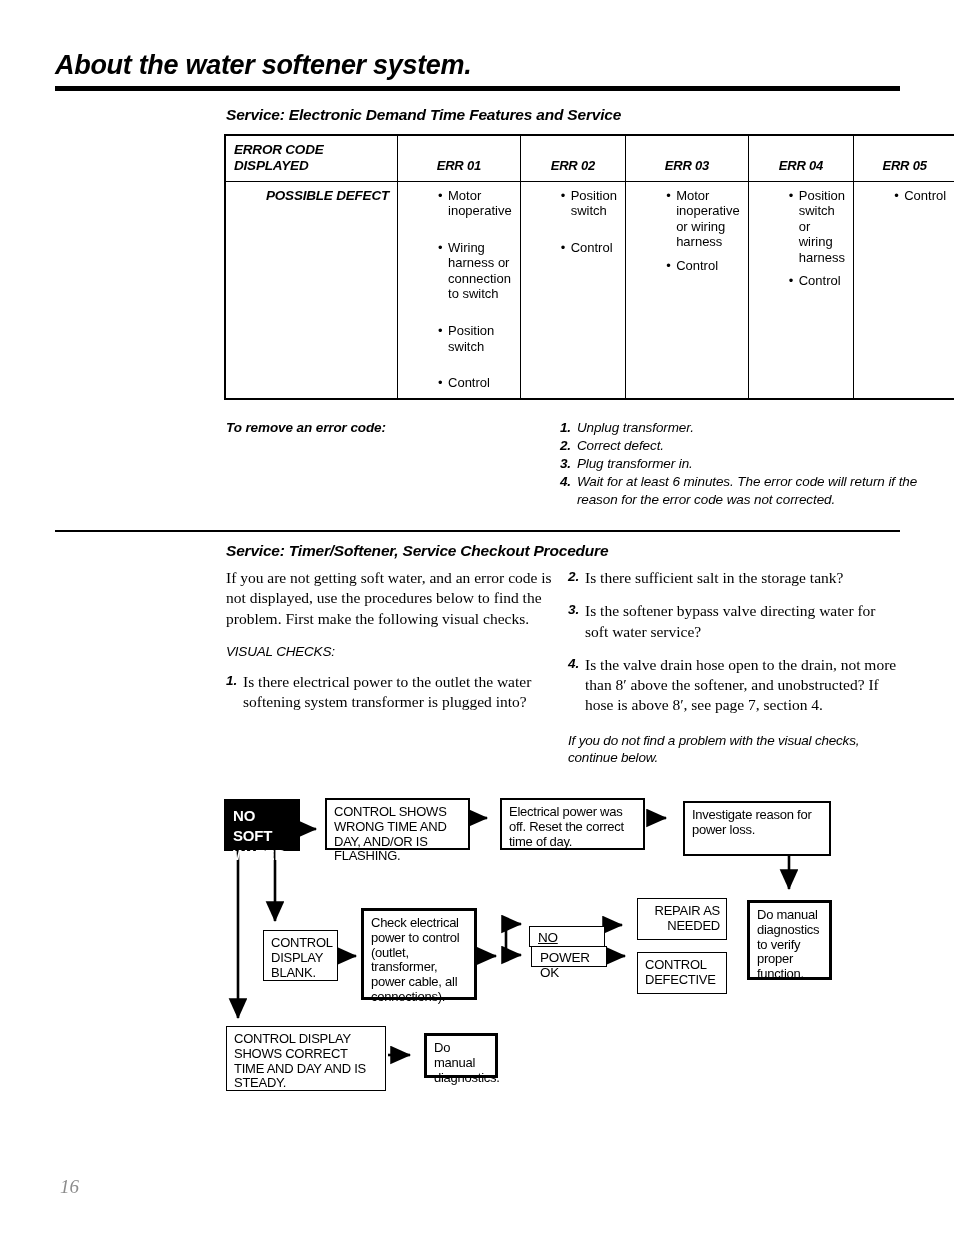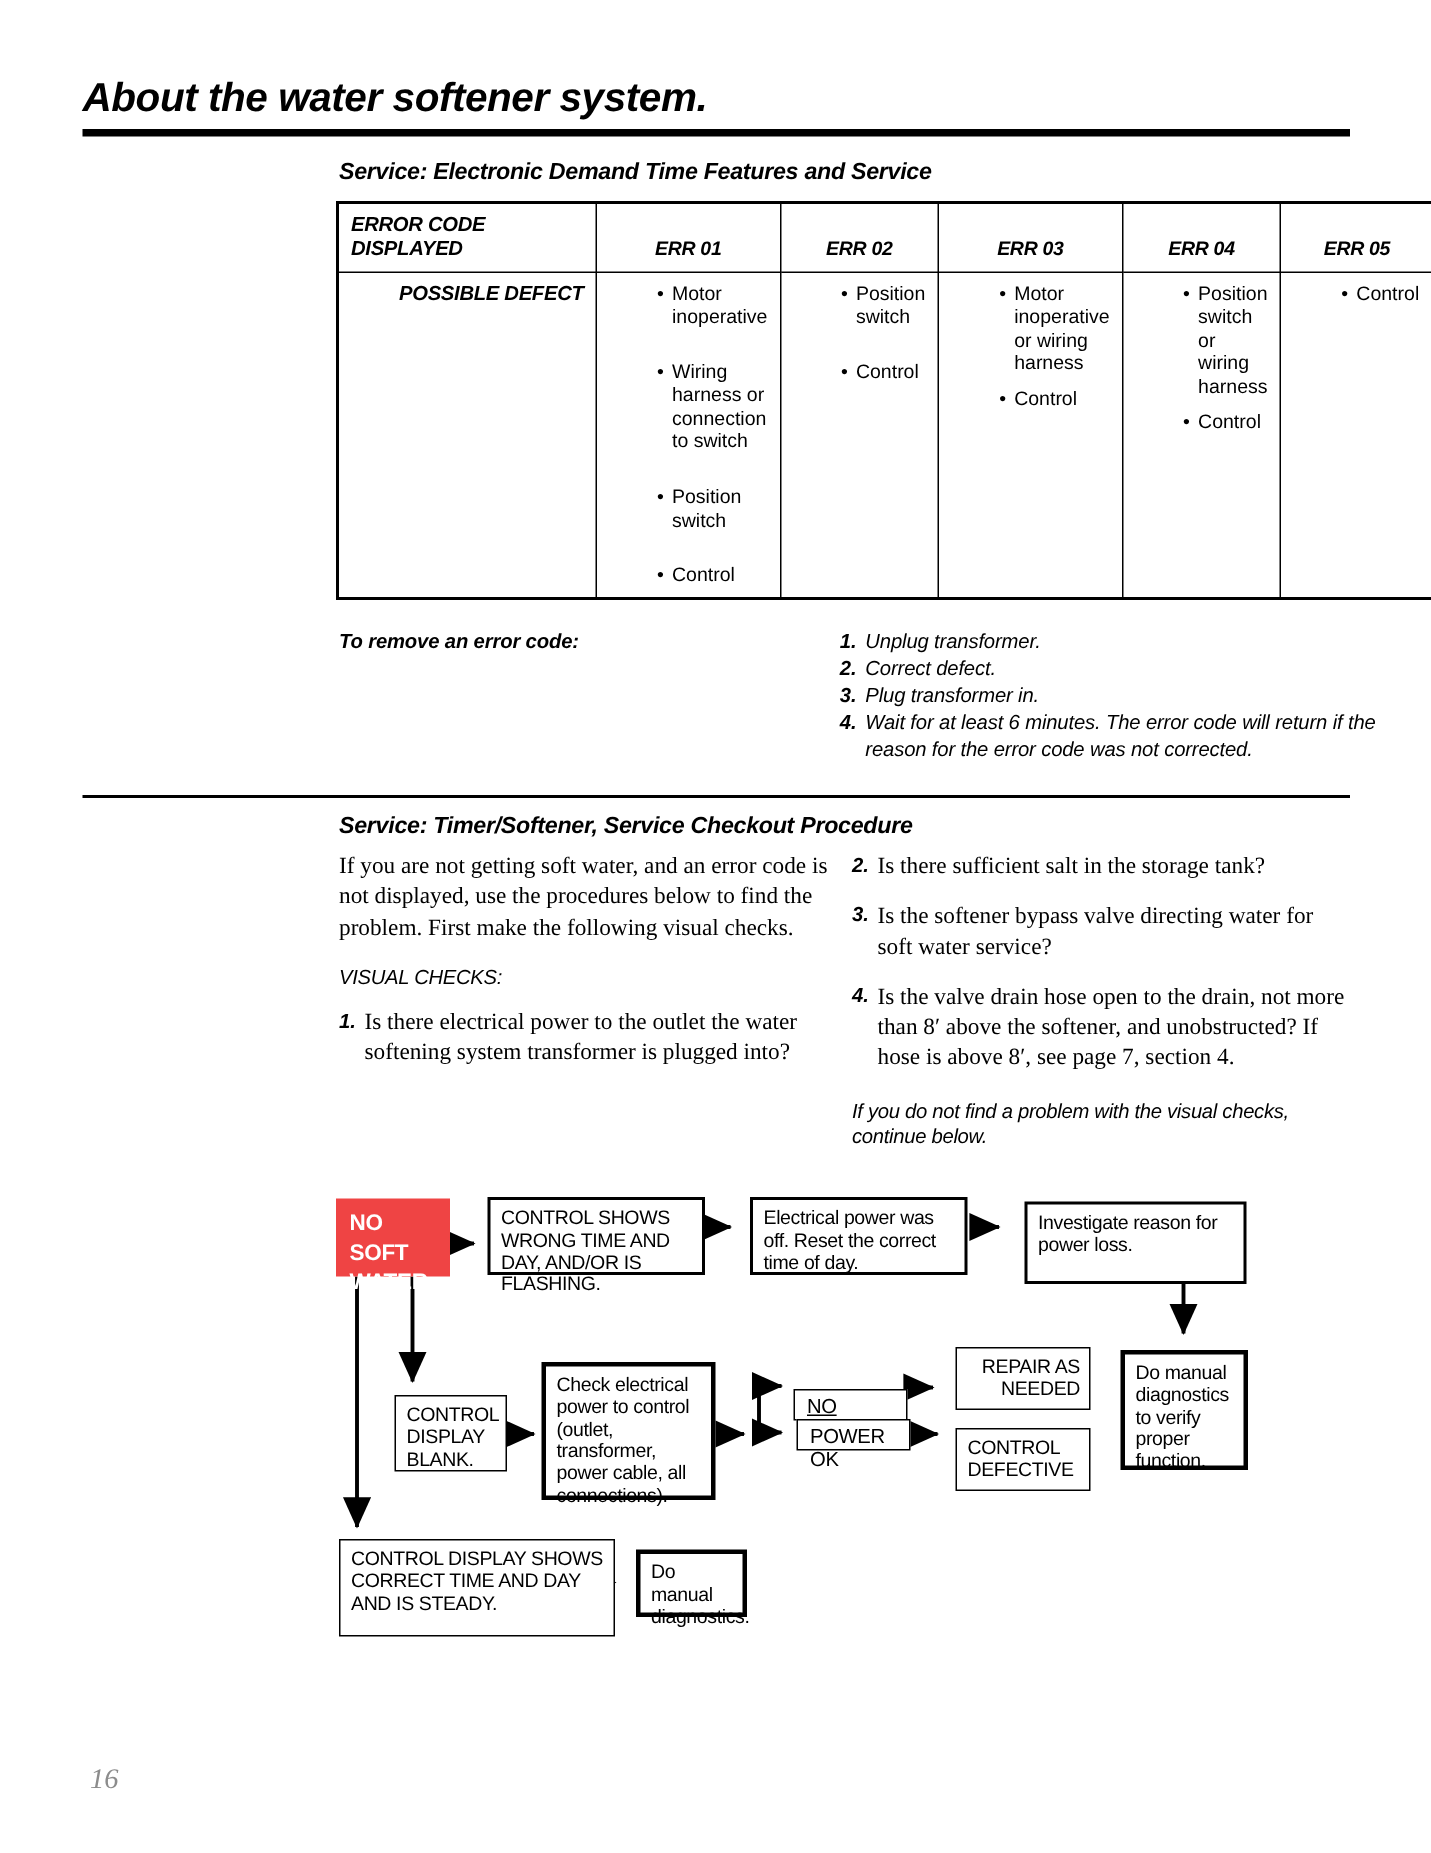--- a/index.html
+++ b/index.html
@@ -157,21 +157,21 @@
     background:#fff;
     font-family:"Liberation Sans", sans-serif;
     font-size:13px;
     line-height:1.14;
     padding:5px 6px 4px 7px;
     letter-spacing:-0.25px;
   }
   .fbox.thick { border-width:3px; }
   .fbox.thin  { border-width:1.5px; }
   .fbox.start {
-    background:#ef4444; color:#fff;
+    background:#000000; color:#fff;
     font-weight:bold; font-size:15px;
     text-align:left;
     padding:7px 9px;
     border:none;
     letter-spacing:-0.2px;
     line-height:1.3;
   }
   .fbox.cond {
     font-size:13.5px;
     padding:3px 8px 2px 8px;
@@ -331,17 +331,17 @@
 <div class="fbox cond" style="left:529px; top:926px; width:76px; height:21px;text-decoration:underline;">NO POWER</div>
 
 <div class="fbox cond" style="left:531px; top:946px; width:76px; height:21px;">POWER OK</div>
 
 <div class="fbox thin" style="left:637px; top:898px; width:90px; height:42px;text-align:right;">REPAIR AS NEEDED</div>
 
 <div class="fbox thin" style="left:637px; top:952px; width:90px; height:42px;">CONTROL DEFECTIVE</div>
 
 <div class="fbox thick" style="left:747px; top:900px; width:85px; height:80px;">Do manual diagnostics to verify proper function.</div>
 
-<div class="fbox thin" style="left:226px; top:1026px; width:184px; height:65px;">CONTROL DISPLAY SHOWS CORRECT TIME AND DAY AND IS STEADY.</div>
+<div class="fbox thin" style="left:226px; top:1026px; width:160px; height:65px;">CONTROL DISPLAY SHOWS CORRECT TIME AND DAY AND IS STEADY.</div>
 
 <div class="fbox thick" style="left:424px; top:1033px; width:74px; height:45px;">Do manual diagnostics.</div>
 
 <div class="page-num">16</div>
 
 </body></html>

